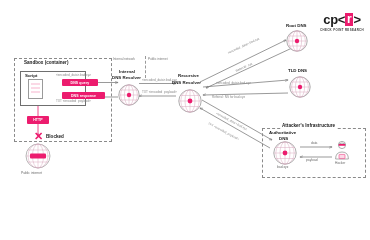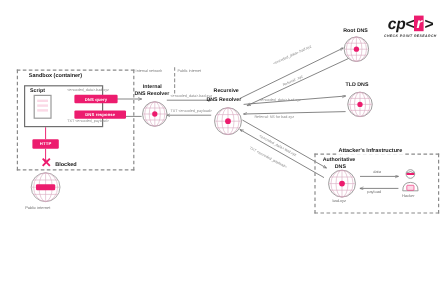--- a/index.html
+++ b/index.html
@@ -250,21 +250,21 @@
     <svg width="16" height="20" viewBox="0 0 16 20">
       <circle cx="8" cy="5" r="3.6" fill="#fff" stroke="#8a8a8a" stroke-width="0.7"></circle>
       <path d="M4.6,4.2 q3.4,-2.4 6.8,0" fill="none" stroke="#8a8a8a" stroke-width="0.7"></path>
       <rect x="4.7" y="4.1" width="6.6" height="1.7" rx="0.5" fill="#ec1c6e"></rect>
       <path d="M1.6,19 q0,-7 6.4,-7 q6.4,0 6.4,7 z" fill="#fff" stroke="#8a8a8a" stroke-width="0.7"></path>
       <rect x="5" y="14.4" width="6" height="4.2" rx="0.6" fill="#fbd9e6" stroke="#ec1c6e" stroke-width="0.5"></rect>
     </svg>
   </div>
   <div class="lbl tiny" style="left:335px;top:162px;">Hacker</div>
 
-  <div class="logo-wrap" style="left:320px;top:13px;font-style:italic;">
+  <div class="logo-wrap" style="left:320px;top:13px;">
     <div class="logo-row">
       <span>cp</span>
         <span class="logo-chev">&lt;</span>
         <span class="logo-r">r</span>
         <span class="logo-chev">&gt;</span>
     </div>
     <div class="logo-sub">CHECK POINT RESEARCH</div>
   </div>
 
 </div>

